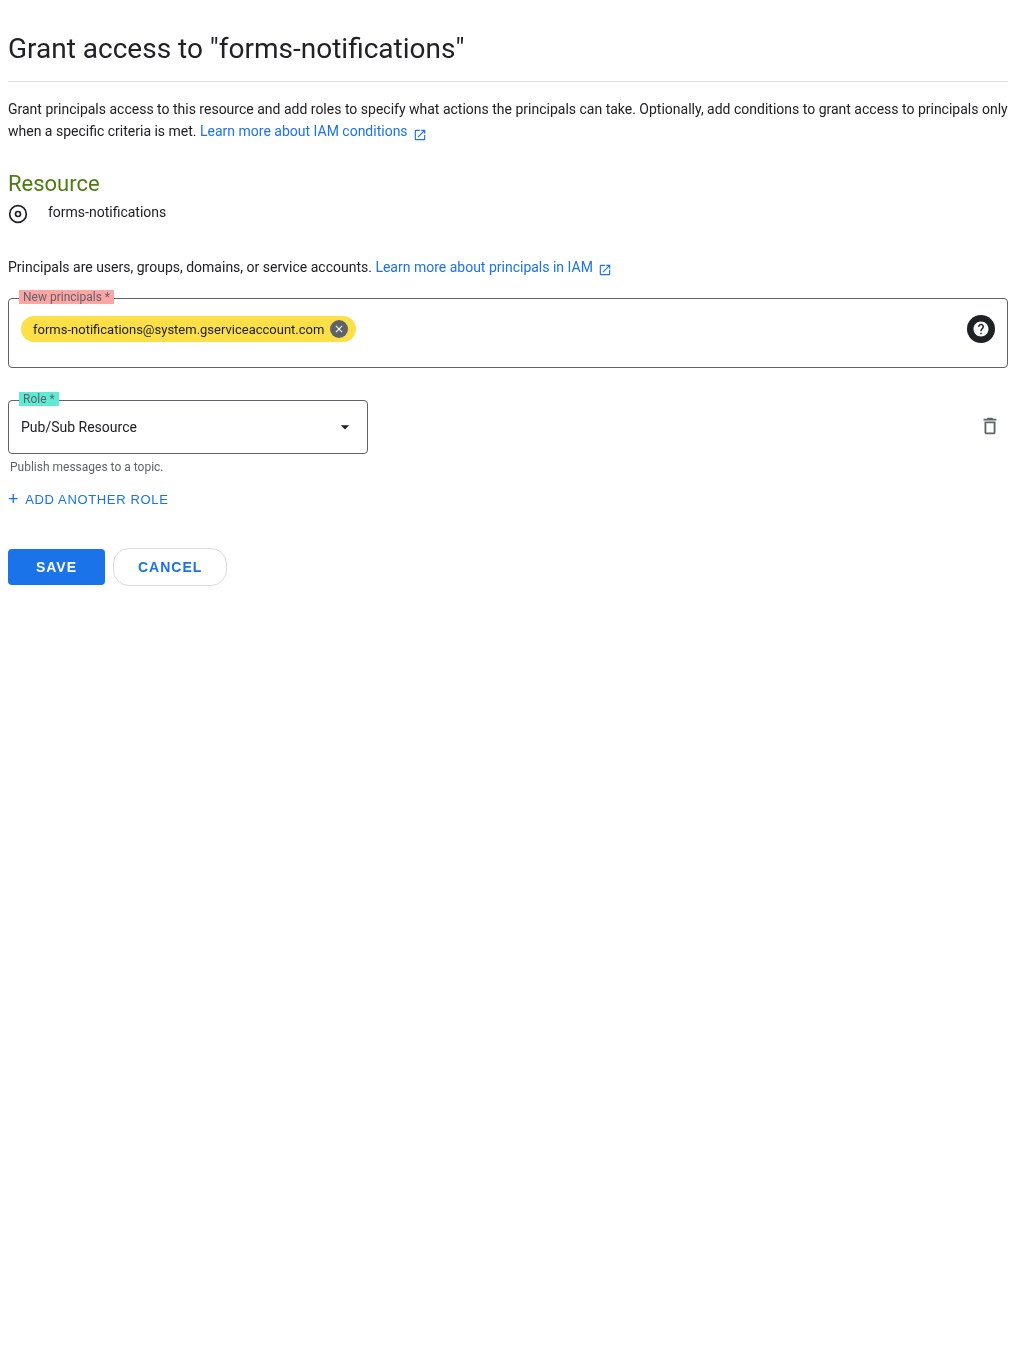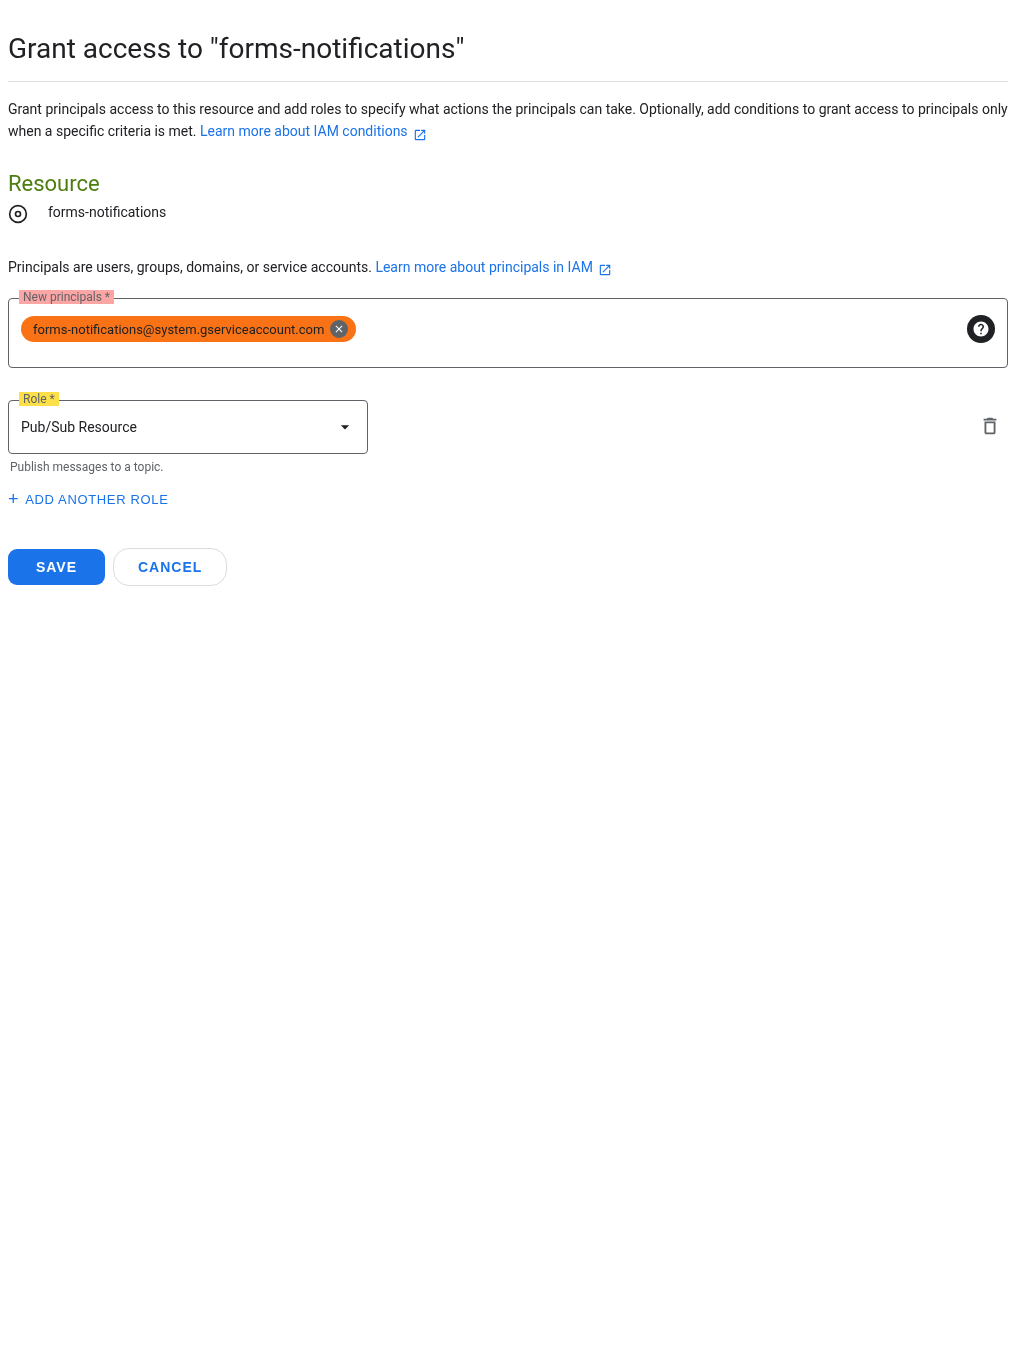--- a/index.html
+++ b/index.html
@@ -121,21 +121,21 @@
       display: flex;
       flex-wrap: wrap;
       gap: 6px;
       flex: 1;
     }
 
     .chip {
       display: flex;
       align-items: center;
       gap: 6px;
-      background: #f97316;
+      background: #fde047;
       border-radius: 16px;
       padding: 4px 8px 4px 12px;
       font-size: 13px;
       color: #202124;
     }
 
     .chip-remove {
       display: flex;
       align-items: center;
       justify-content: center;
@@ -194,21 +194,21 @@
       position: relative;
       border: 1px solid #5f6368;
       border-radius: 4px;
       width: 360px;
     }
 
     .role-field-label {
       position: absolute;
       top: -9px;
       left: 10px;
-      background: #fde047;
+      background: #5eead4;
       padding: 0 4px;
       font-size: 12px;
       color: #5f6368;
     }
 
     .role-select {
       display: flex;
       align-items: center;
       justify-content: space-between;
       padding: 14px 12px;
@@ -283,21 +283,21 @@
       display: flex;
       align-items: center;
       gap: 8px;
       margin-top: 40px;
     }
 
     .save-button {
       background: #1a73e8;
       color: #fff;
       border: none;
-      border-radius: 9px;
+      border-radius: 4px;
       padding: 10px 28px;
       font-size: 14px;
       font-weight: 600;
       letter-spacing: 0.07em;
       text-transform: uppercase;
       cursor: pointer;
       min-width: 80px;
     }
 
     .cancel-button {

